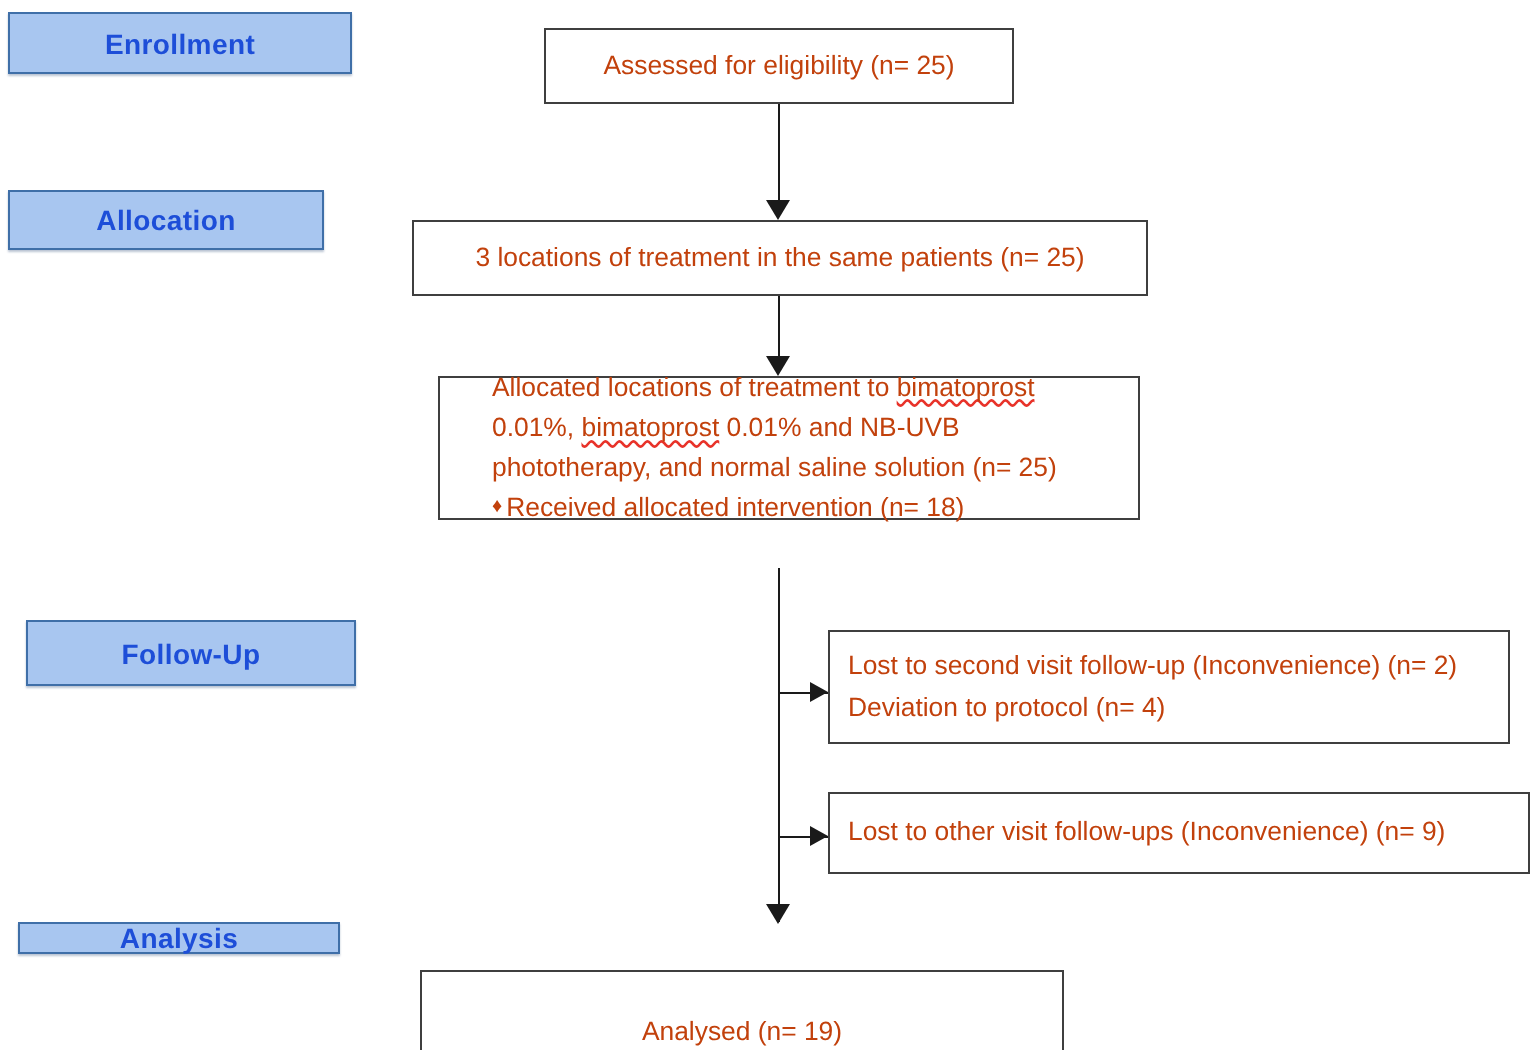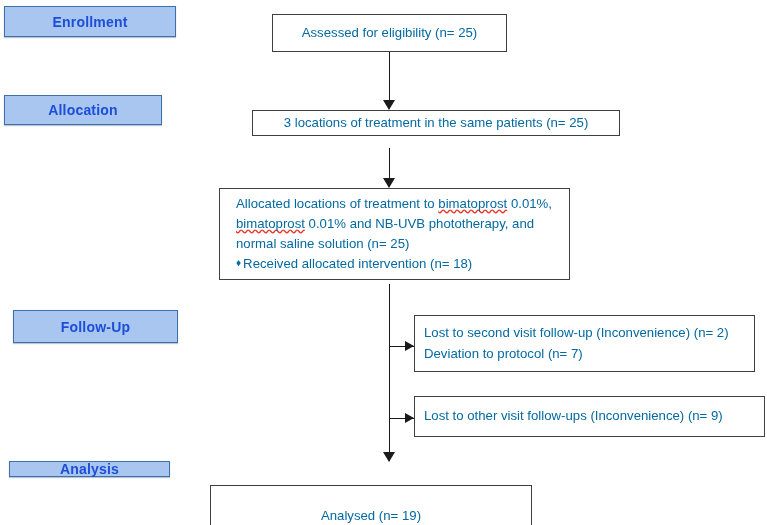--- a/index.html
+++ b/index.html
@@ -36,21 +36,21 @@
     text-align: center;
     box-shadow: 0 1px 1px rgba(60, 90, 130, 0.35);
   }
 
   
   .flow-box {
     position: absolute;
     box-sizing: border-box;
     background: #ffffff;
     border: 1px solid #3f3f3f;
-    color: #0369a1;
+    color: #c2410c;
     font-size: 13.2px;
     line-height: 1.52;
     padding: 5px 9px;
     display: flex;
     flex-direction: column;
     justify-content: center;
   }
   .flow-box.center  { align-items: center; text-align: center; }
   .flow-box.left    { align-items: flex-start; text-align: left; }
 
@@ -135,32 +135,32 @@
   <div class="hline" style="left:390px; top:346px; width:24px;"></div>
   <div class="arrow-right" style="left:405px; top:341px;"></div>
 
   <div class="hline" style="left:390px; top:418px; width:24px;"></div>
   <div class="arrow-right" style="left:405px; top:413px;"></div>
 
   <div class="flow-box center" style="left:272px; top:14px; width:235px; height:38px;">
     <span class="box-line">Assessed for eligibility (n= 25)</span>
   </div>
 
-  <div class="flow-box center" style="left:206px; top:110px; width:368px; height:26px;margin-left:46px;">
+  <div class="flow-box center" style="left:206px; top:110px; width:368px; height:38px;">
     <span class="box-line">3 locations of treatment in the same patients (n= 25)</span>
   </div>
 
-  <div class="flow-box left" style="left:219px; top:188px; width:351px; height:92px; padding:6px 16px;">
+  <div class="flow-box left" style="left:219px; top:188px; width:351px; height:72px; padding:6px 26px;">
     <span class="box-line wrapping"><span>Allocated locations of treatment to </span><span class="misspelled">bimatoprost</span><span> 0.01%, </span><span class="misspelled">bimatoprost</span><span> 0.01% and NB-UVB phototherapy, and normal saline solution (n= 25)</span></span>
     <span class="bullet-line"><span class="bullet-glyph">♦</span><span>Received allocated intervention (n= 18)</span></span>
   </div>
 
   <div class="flow-box left" style="left:414px; top:315px; width:341px; height:57px;">
     <span class="box-line">Lost to second visit follow-up (Inconvenience) (n= 2)</span>
-    <span class="box-line">Deviation to protocol (n= 7)</span>
+    <span class="box-line">Deviation to protocol (n= 4)</span>
   </div>
 
   <div class="flow-box left" style="left:414px; top:396px; width:351px; height:41px;">
     <span class="box-line">Lost to other visit follow-ups (Inconvenience) (n= 9)</span>
   </div>
 
   <div class="flow-box center" style="left:210px; top:461px; width:322px; height:62px;margin-top:24px;">
     <span class="box-line">Analysed (n= 19)</span>
   </div>
 

